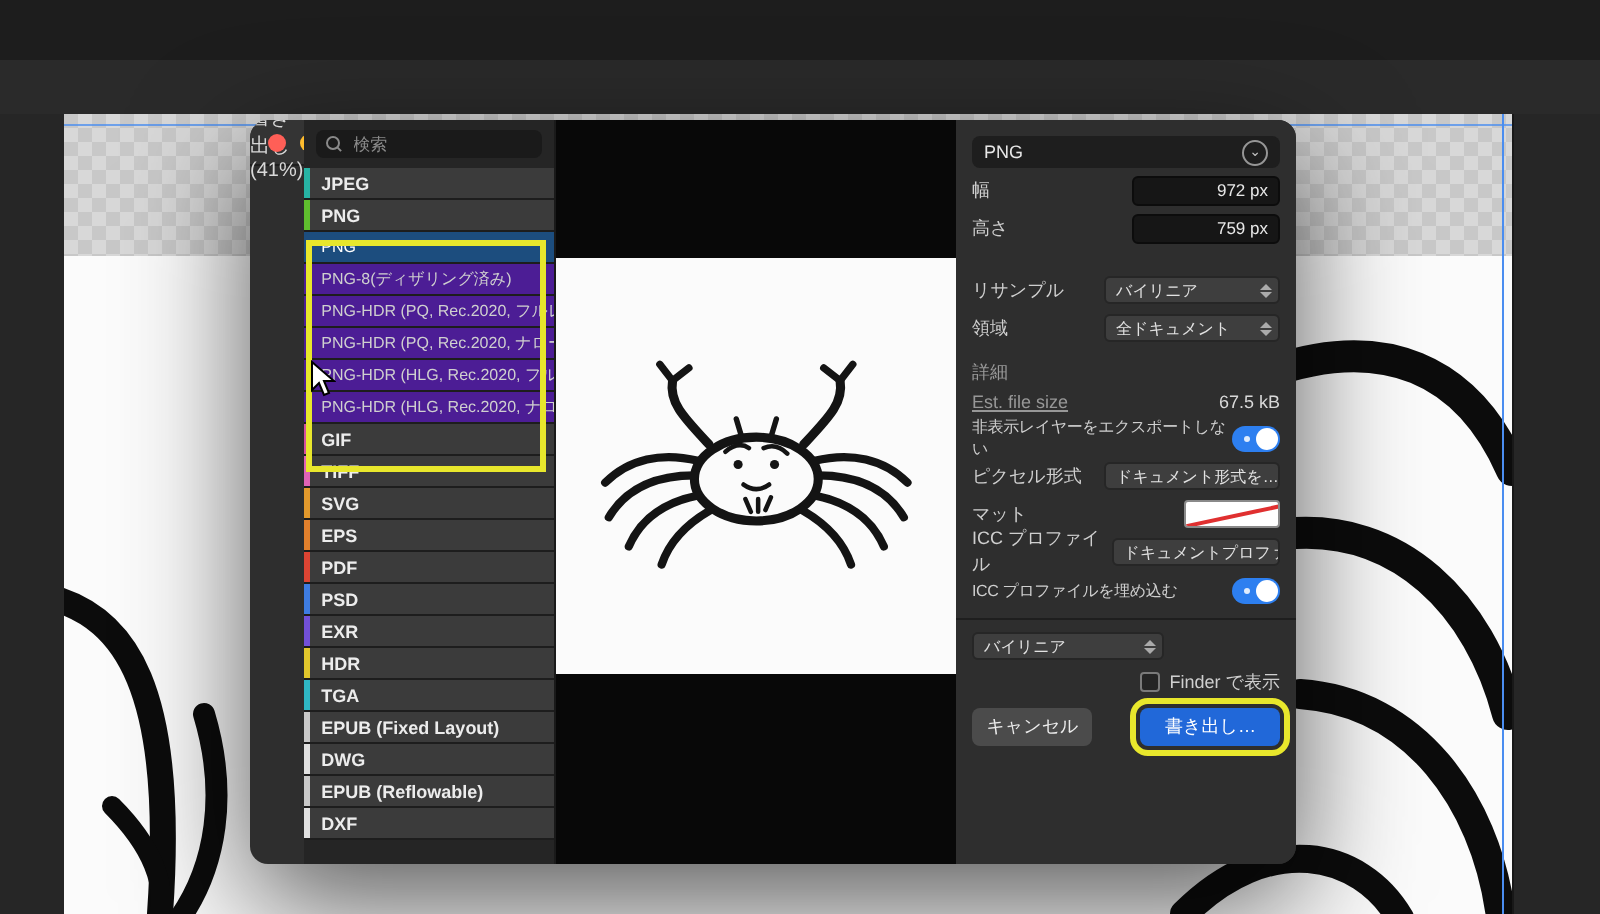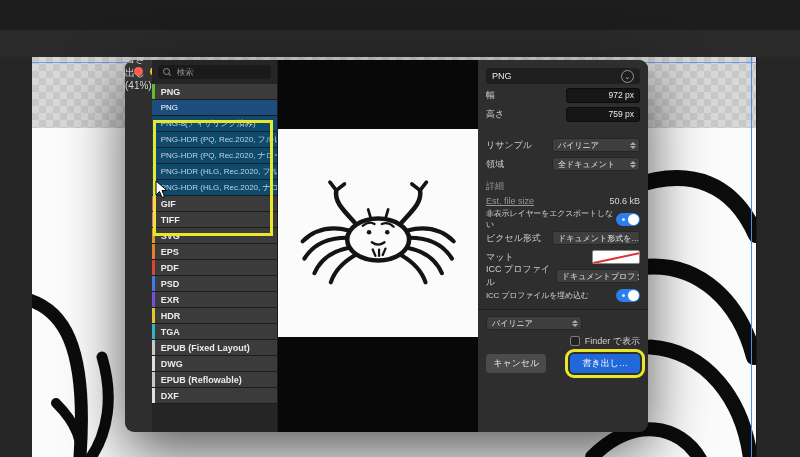--- a/index.html
+++ b/index.html
@@ -39,21 +39,21 @@
   .searchbox input{background:transparent;border:0;outline:0;color:#bbb;font-size:8.5px;width:90px;
                    font-family:Liberation Serif, serif;}
   .searchbox input::placeholder{color:#8a8a8a;}
   .mag{position:relative;width:8px;height:8px;flex:0 0 8px;}
   .mag::before{content:"";position:absolute;left:0;top:0;width:5px;height:5px;border:1px solid #8a8a8a;border-radius:50%;}
   .mag::after{content:"";position:absolute;left:5.5px;top:6px;width:3px;height:1px;background:#8a8a8a;transform:rotate(45deg);}
   .format-list{flex:1;overflow:hidden;}
   .fmt{height:16px;box-sizing:border-box;display:flex;align-items:center;border-bottom:1px solid #1d1d1d;
        position:relative;padding-left:9px;white-space:nowrap;overflow:hidden;}
   .fmt.main{background:#3b3b3b;color:#ececec;font-size:9px;font-weight:bold;}
-  .fmt.sub{background:#0c4a6e;color:#cfcfcf;font-size:8px;}
+  .fmt.sub{background:#4c1d95;color:#cfcfcf;font-size:8px;}
   .fmt.sub.selected{background:#1c4d7e;color:#fff;}
   .fmt .bar{position:absolute;left:0;top:0;width:3px;height:100%;}
 
   
   .anno-sidebar{position:absolute;left:1px;top:60px;width:120px;height:116px;
                 border:3px solid var(--hl,#e8e72c);box-sizing:border-box;pointer-events:none;z-index:30;}
 
   
   .preview{flex:1;background:#080808;position:relative;overflow:hidden;}
   .page-white{position:absolute;left:0;top:18.5%;width:100%;height:56%;background:#fbfbfb;}
@@ -137,20 +137,24 @@
 
     <div class="dialog-body">
 
       <div class="sidebar">
         <div class="searchbox">
           <span class="mag"></span>
           <input placeholder="検索" style="">
         </div>
         <div class="format-list">
             <div class="fmt main">
+              <span class="bar" style="background: rgb(39, 179, 164);"></span>
+              <span>JPEG</span>
+            </div>
+            <div class="fmt main">
               <span class="bar" style="background: rgb(95, 190, 46);"></span>
               <span>PNG</span>
             </div>
             <div class="fmt sub selected">
               <span>PNG</span>
             </div>
             <div class="fmt sub">
               <span>PNG-8(ディザリング済み)</span>
             </div>
             <div class="fmt sub">
@@ -290,21 +294,21 @@
                 <i class="up"></i>
                 <i class="down"></i>
               </span>
           </div>
         </div>
 
         <div class="section-label">詳細</div>
 
         <div class="srow" style="margin-top:2px;height:14px">
           <span class="lab muted">Est. file size</span>
-          <span>50.6 kB</span>
+          <span>67.5 kB</span>
         </div>
 
         <div class="srow">
           <span class="lab small">非表示レイヤーをエクスポートしない</span>
           <span class="toggle"></span>
         </div>
         <div class="srow">
           <span class="lab">ピクセル形式</span>
           <div class="dropdown">
             <span>ドキュメント形式を…</span>

